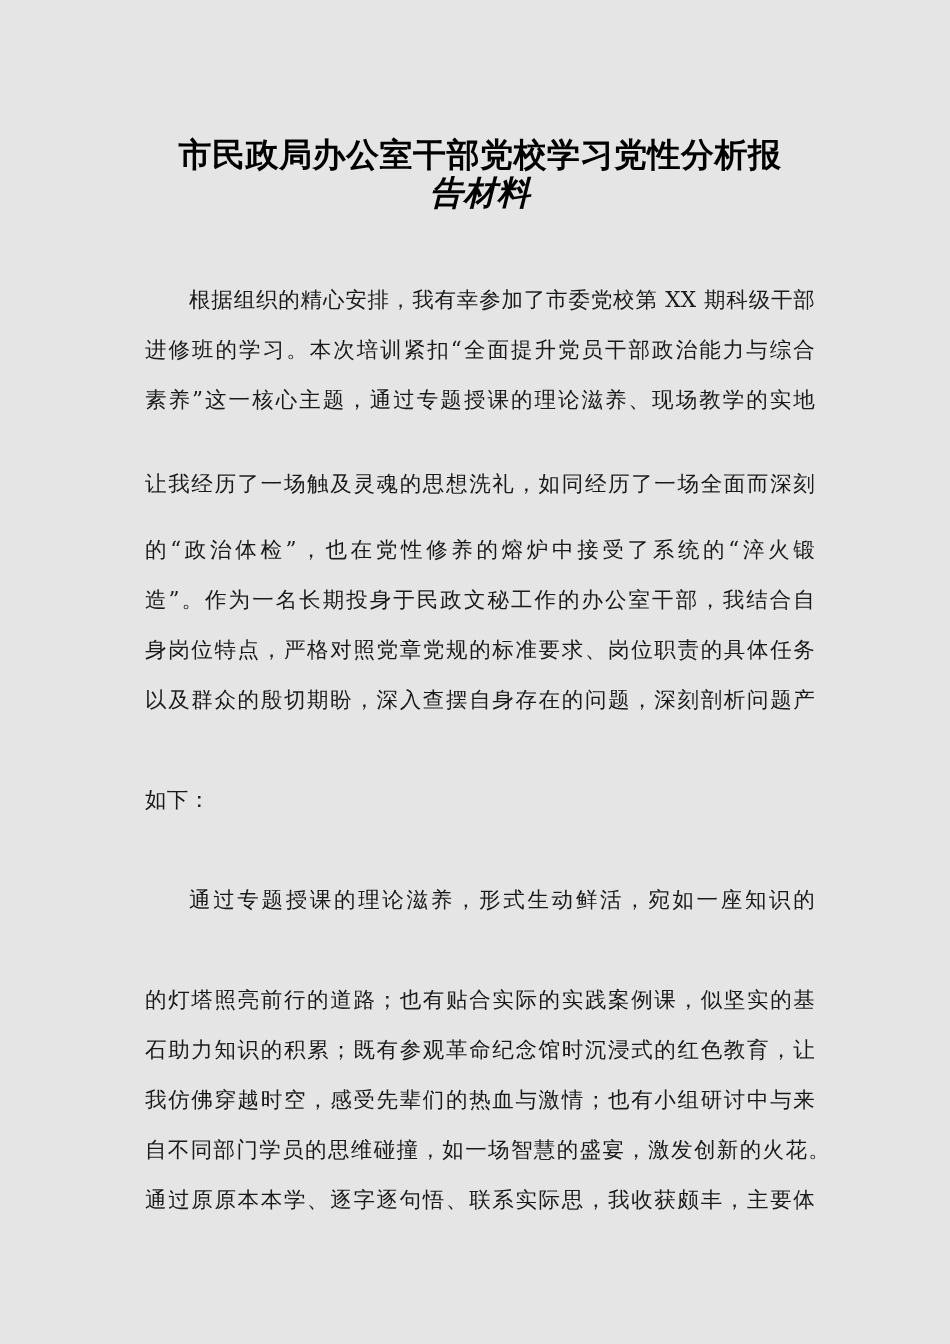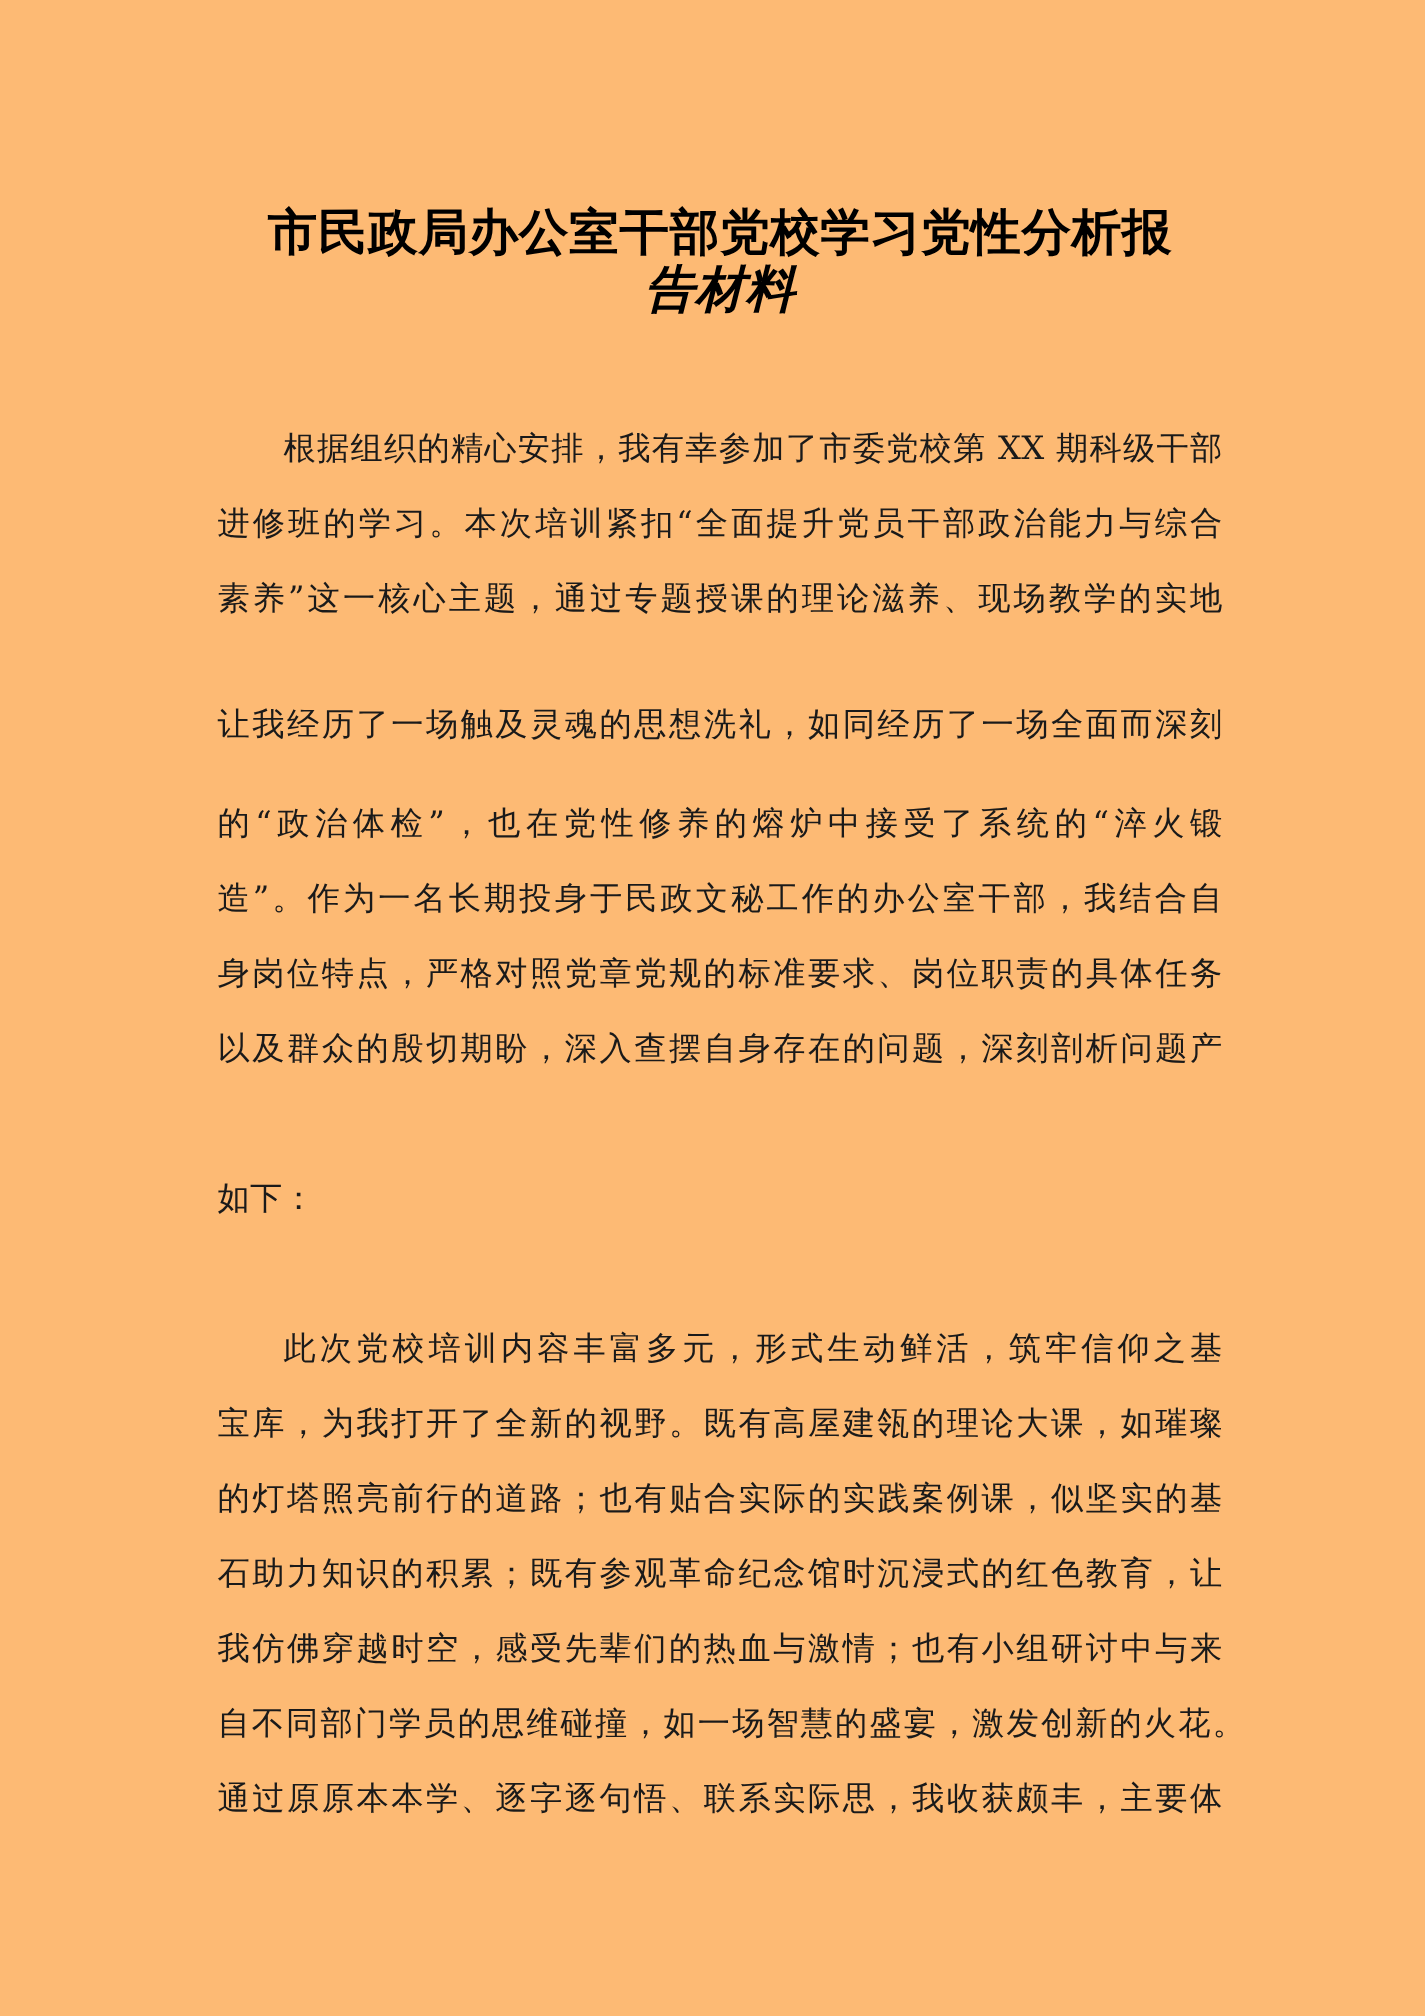--- a/index.html
+++ b/index.html
@@ -13,21 +13,21 @@
     position: relative;
     overflow: hidden;
     font-family: "DejaVu Serif", "Liberation Serif", serif;
     color: #111111;
   }
   .page {
     position: absolute;
     left: 0; top: 0;
     width: 950px;
     height: 1344px;
-    background: #fdba74;
+    background: #e5e5e5;
   }
   .title {
     position: absolute;
     left: 140px;
     width: 680px;
     text-align: center;
     font-family: "DejaVu Sans", "Liberation Sans", sans-serif;
     font-weight: bold;
     font-size: 33px;
     line-height: 50px;
@@ -66,21 +66,20 @@
   <div class="line justify" style="top:325px">进修班的学习。本次培训紧扣“全面提升党员干部政治能力与综合</div>
   <div class="line justify" style="top:375px">素养”这一核心主题，通过专题授课的理论滋养、现场教学的实地</div>
   <div class="line justify" style="top:459px">让我经历了一场触及灵魂的思想洗礼，如同经历了一场全面而深刻</div>
   <div class="line justify" style="top:525px">的“政治体检”，也在党性修养的熔炉中接受了系统的“淬火锻</div>
   <div class="line justify" style="top:575px">造”。作为一名长期投身于民政文秘工作的办公室干部，我结合自</div>
   <div class="line justify" style="top:625px">身岗位特点，严格对照党章党规的标准要求、岗位职责的具体任务</div>
   <div class="line justify" style="top:675px">以及群众的殷切期盼，深入查摆自身存在的问题，深刻剖析问题产</div>
   <div class="line" style="top:775px">如下：</div>
 
 
-  <div class="line indent justify" style="top:875px">此次党校培训内容丰富多元，形式生动鲜活，筑牢信仰之基</div>
-  <div class="line justify" style="top:925px">宝库，为我打开了全新的视野。既有高屋建瓴的理论大课，如璀璨</div>
+  <div class="line indent justify" style="top:875px">通过专题授课的理论滋养，形式生动鲜活，宛如一座知识的</div>
   <div class="line justify" style="top:975px">的灯塔照亮前行的道路；也有贴合实际的实践案例课，似坚实的基</div>
   <div class="line justify" style="top:1025px">石助力知识的积累；既有参观革命纪念馆时沉浸式的红色教育，让</div>
   <div class="line justify" style="top:1075px">我仿佛穿越时空，感受先辈们的热血与激情；也有小组研讨中与来</div>
   <div class="line justify" style="top:1125px; width:685px">自不同部门学员的思维碰撞，如一场智慧的盛宴，激发创新的火花。</div>
   <div class="line justify" style="top:1175px">通过原原本本学、逐字逐句悟、联系实际思，我收获颇丰，主要体</div>
 
 </div>
 
 </body></html>

